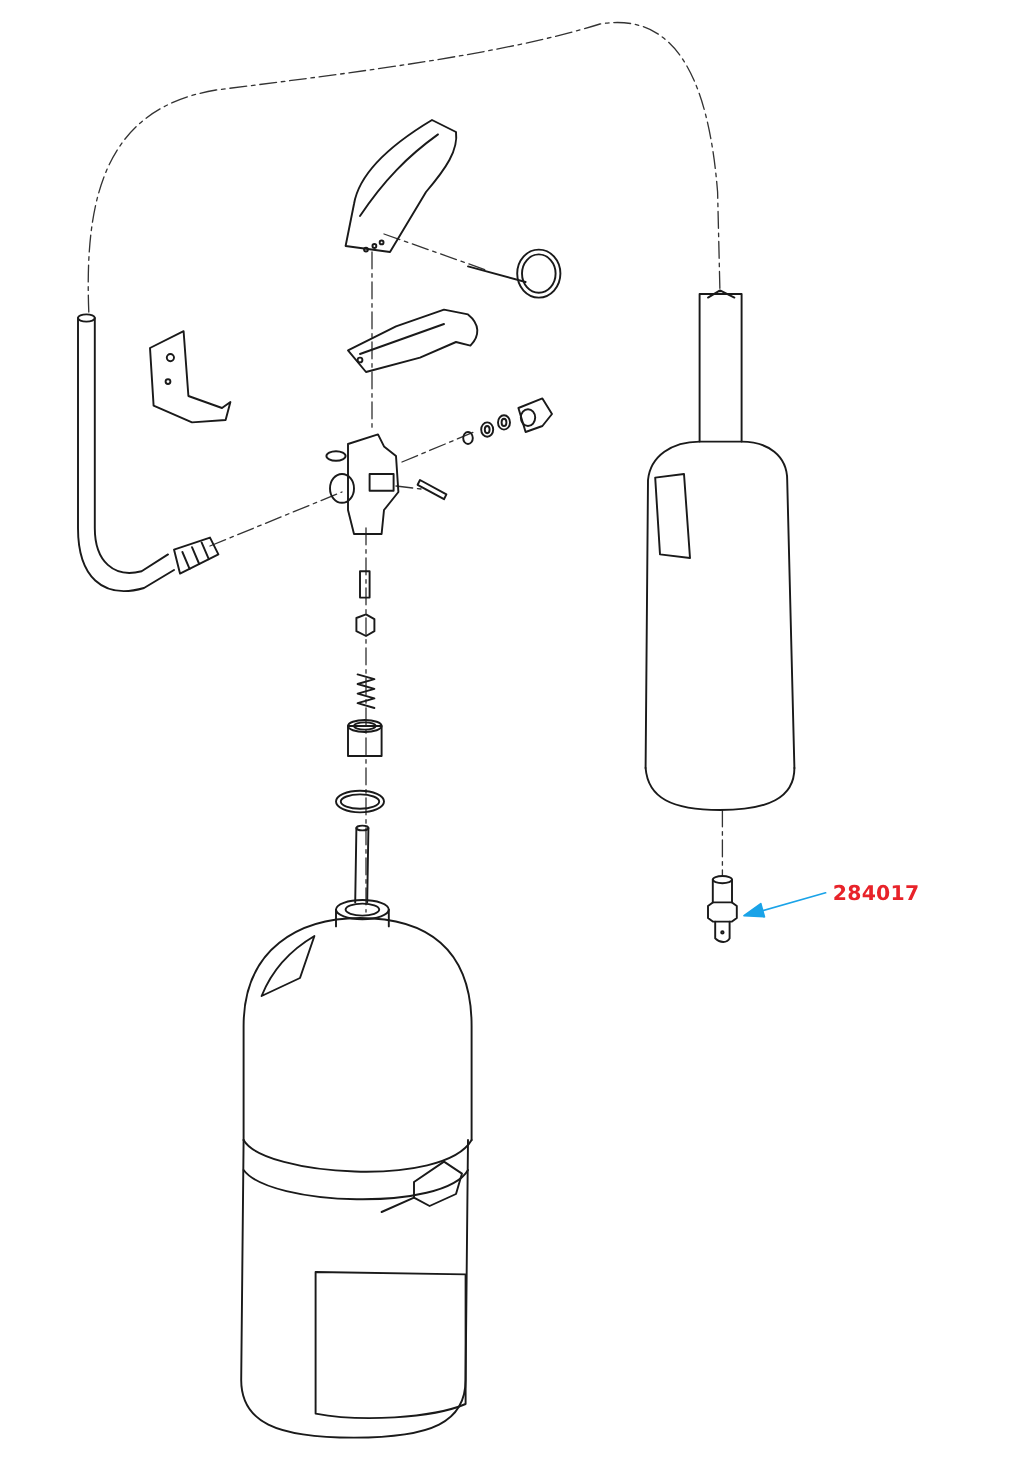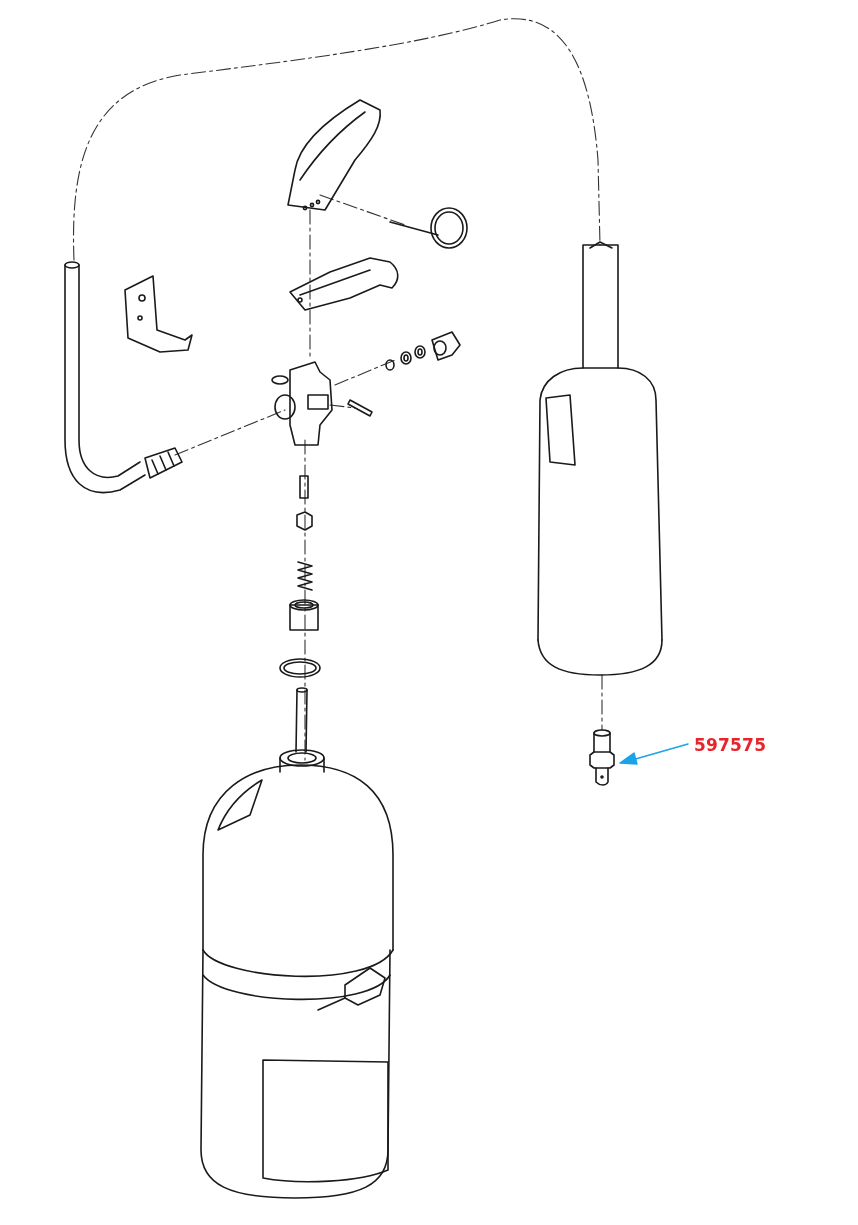--- a/index.html
+++ b/index.html
@@ -134,13 +134,13 @@
     <path d="M596 768 L 596 782 C 600 786, 606 786, 608 782 L 608 768"></path>
     <circle cx="602" cy="777" r="1"></circle>
   </g>
 
   <g stroke="#1aa3e8" stroke-width="1.4">
     <line x1="688" y1="744" x2="632" y2="760"></line>
     <path d="M620 763 L 634 753 L 637 764 Z" fill="#1aa3e8"></path>
   </g>
 </svg>
 
-<div class="part-label">597575</div>
+<div class="part-label">284017</div>
 
 </body></html>

